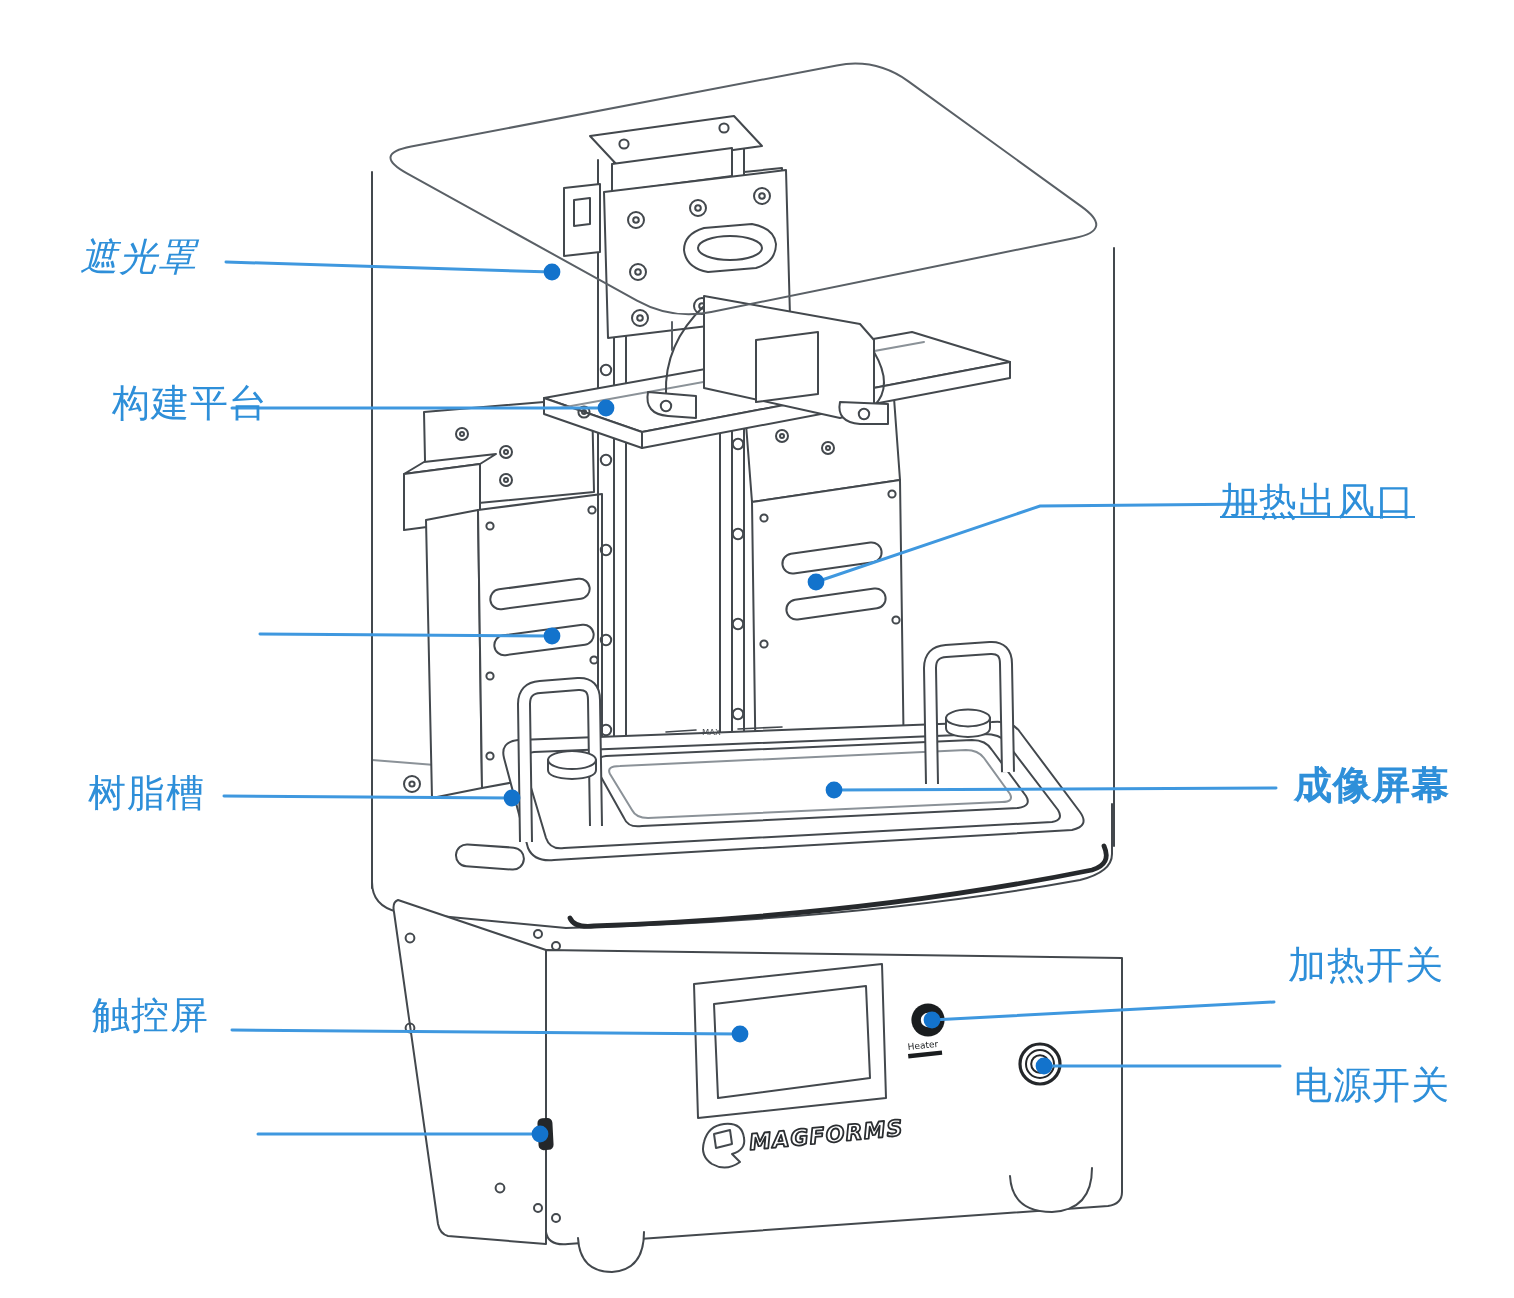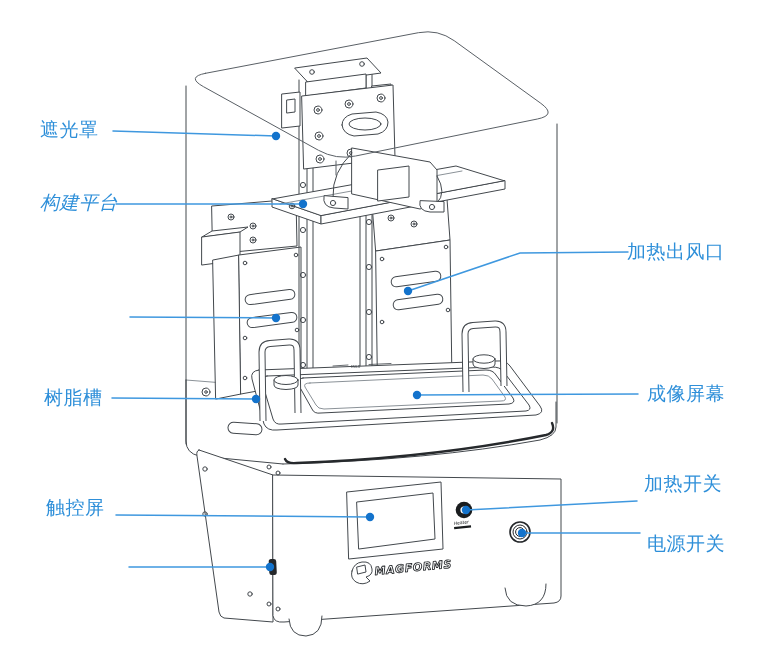--- a/index.html
+++ b/index.html
@@ -5,28 +5,28 @@
   html,body{margin:0;padding:0;background:#fff;}
   .stage{
     position:relative;width:757px;height:649px;background:#fff;overflow:hidden;
     font-family:"DejaVu Sans","Liberation Sans",sans-serif;
   }
   .stage svg{position:absolute;left:0;top:0;}
   .lb{
     position:absolute;font-size:19px;line-height:23px;color:#2E8FD9;
     white-space:nowrap;letter-spacing:0.5px;
   }
-  .lb0{left:40px;top:118px;}
-  .lb1{left:40px;top:191px;font-style:italic;}
+  .lb0{left:40px;top:118px;font-style:italic;}
+  .lb1{left:56px;top:191px;}
   .lb2{left:29px;top:305px;}
   .lb3{left:44px;top:386px;}
   .lb4{left:46px;top:498px;font-family:Liberation Mono, monospace;}
   .lb5{left:48px;top:555px;}
-  .lb6{left:627px;top:240px;}
-  .lb7{left:647px;top:382px;}
+  .lb6{left:610px;top:240px;text-decoration:underline;}
+  .lb7{left:647px;top:382px;font-weight:bold;}
   .lb8{left:644px;top:472px;}
   .lb9{left:647px;top:532px;}
 </style>
 </head>
 <body>
 
 <div class="stage">
 
 <svg width="757" height="649" viewBox="0 0 757 649">
   <g stroke="#43484d" fill="none" stroke-width="1" stroke-linejoin="round" stroke-linecap="round">

